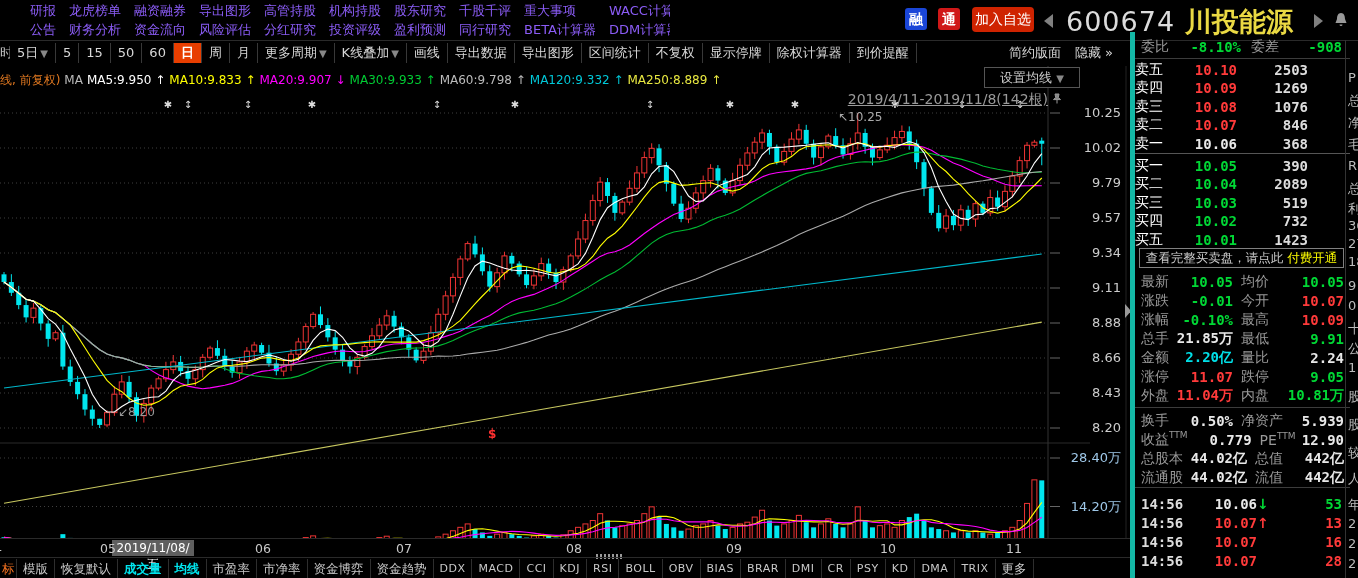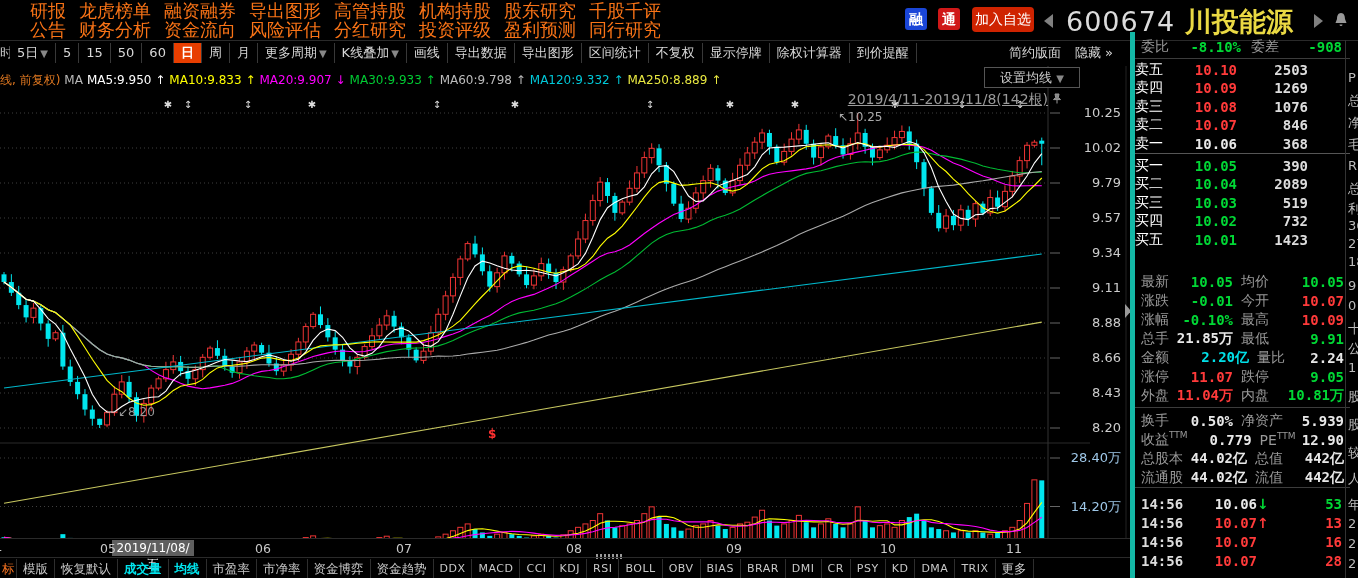--- a/index.html
+++ b/index.html
@@ -2,21 +2,21 @@
 <html><head>
 <meta charset="utf-8">
 <style>
   html,body{margin:0;padding:0;background:#000;}
   .screen{position:relative;width:1358px;height:578px;background:#000;overflow:hidden;
           font-family:"DejaVu Sans",sans-serif;color:#ddd;-webkit-font-smoothing:none;}
   
   .topbar{position:absolute;left:0;top:0;width:1358px;height:40px;border-bottom:1px solid #2a2a2a;}
   .top-menu{position:absolute;left:30px;top:2px;width:640px;height:38px;display:flex;gap:13px;overflow:hidden;}
   .menu-col{display:flex;flex-direction:column;justify-content:space-between;height:36px;}
-  .menu-item{font-size:18px;color:#f97316;white-space:nowrap;cursor:pointer;line-height:17px;}
+  .menu-item{font-size:13px;color:#8b5cf6;white-space:nowrap;cursor:pointer;line-height:17px;}
   .badge{position:absolute;top:8px;width:22px;height:22px;line-height:22px;text-align:center;
          border-radius:3px;color:#fff;font-size:14px;font-weight:bold;cursor:pointer;}
   .addbtn{position:absolute;left:972px;top:7px;width:62px;height:25px;line-height:25px;text-align:center;
           background:#cf2300;color:#fff;font-size:14px;border-radius:4px;cursor:pointer;}
   .navtri{position:absolute;top:14px;width:0;height:0;border-top:7px solid transparent;border-bottom:7px solid transparent;cursor:pointer;}
   .tri-left{left:1044px;border-right:9px solid #808080;}
   .tri-right{left:1314px;border-left:9px solid #808080;}
   .title{position:absolute;left:1066px;top:4px;font-size:27px;white-space:nowrap;cursor:default;}
   .title .code{color:#dcdcdc;letter-spacing:1px;}
   .title .name{color:#ead943;font-weight:bold;margin-left:10px;}
@@ -80,21 +80,21 @@
   .st-v1{width:64px;} .st-l2{margin-left:8px;} .st-v2{flex:1;padding-right:6px;}
   .tick-row{position:absolute;left:0;width:215px;height:19px;display:flex;align-items:center;
             font-family:"DejaVu Sans Mono",monospace;font-weight:bold;}
   .tick-time{color:#ddd;margin-left:6px;width:52px;}
   .tick-price{width:64px;text-align:right;}
   .tick-dir{width:14px;text-align:left;font-family:"DejaVu Sans",sans-serif;}
   .tick-vol{flex:1;text-align:right;padding-right:8px;}
   
   .cutstrip{position:absolute;left:1345px;top:40px;width:13px;height:538px;border-left:1px solid #333;overflow:hidden;}
   .cutglyph{position:absolute;left:2px;font-size:13px;color:#bbb;white-space:nowrap;}
-  .c-green{color:#00d835;} .c-red{color:#ff3a3a;} .c-white{color:#e8e8e8;} .c-cyan{color:#00e0e8;padding-left:16px;}
+  .c-green{color:#00d835;} .c-red{color:#ff3a3a;} .c-white{color:#e8e8e8;} .c-cyan{color:#00e0e8;}
   svg text{font-family:"DejaVu Sans",sans-serif;}
 </style>
 </head>
 <body>
 
 <div class="screen">
 
   <div class="topbar">
     <div class="top-menu">
         <div class="menu-col">
@@ -786,20 +786,23 @@
           <span class="ob-price c-green">10.02</span>
           <span class="ob-vol">732</span>
         </div>
         <div class="ob-row" style="top: 198.4px;">
           <span class="ob-lab">买五</span>
           <span class="ob-price c-green">10.01</span>
           <span class="ob-vol">1423</span>
         </div>
       </div>
     <div class="hsep" style="top:121px;border-color:#555"></div>
+    <div class="paywall">
+      <span>查看完整买卖盘，请点此</span><span class="link">付费开通</span>
+    </div>
     <div id="stats">
         <div class="st-row" style="top: 240px;">
           <span class="st-lab">最新</span>
           <span class="st-val st-v1 c-green">10.05</span>
           <span class="st-lab st-l2">均价</span>
           <span class="st-val st-v2 c-green">10.05</span>
         </div>
         <div class="st-row" style="top: 259px;">
           <span class="st-lab">涨跌</span>
           <span class="st-val st-v1 c-green">-0.01</span>

